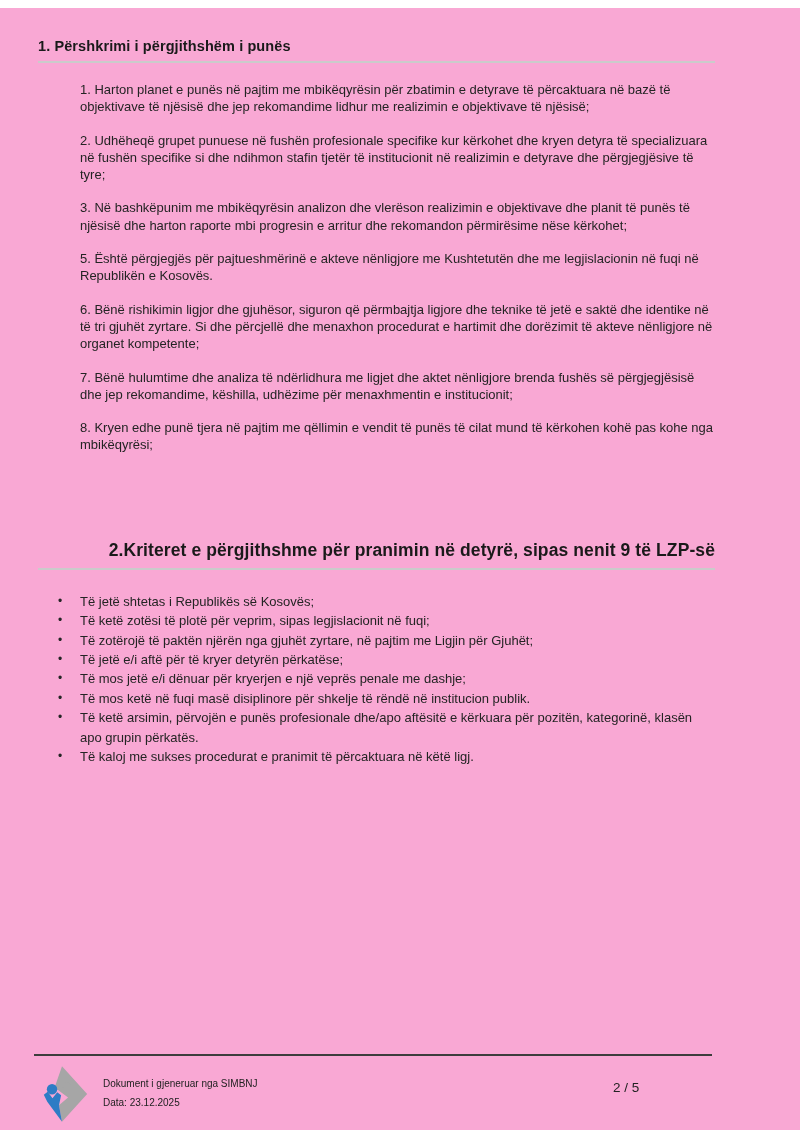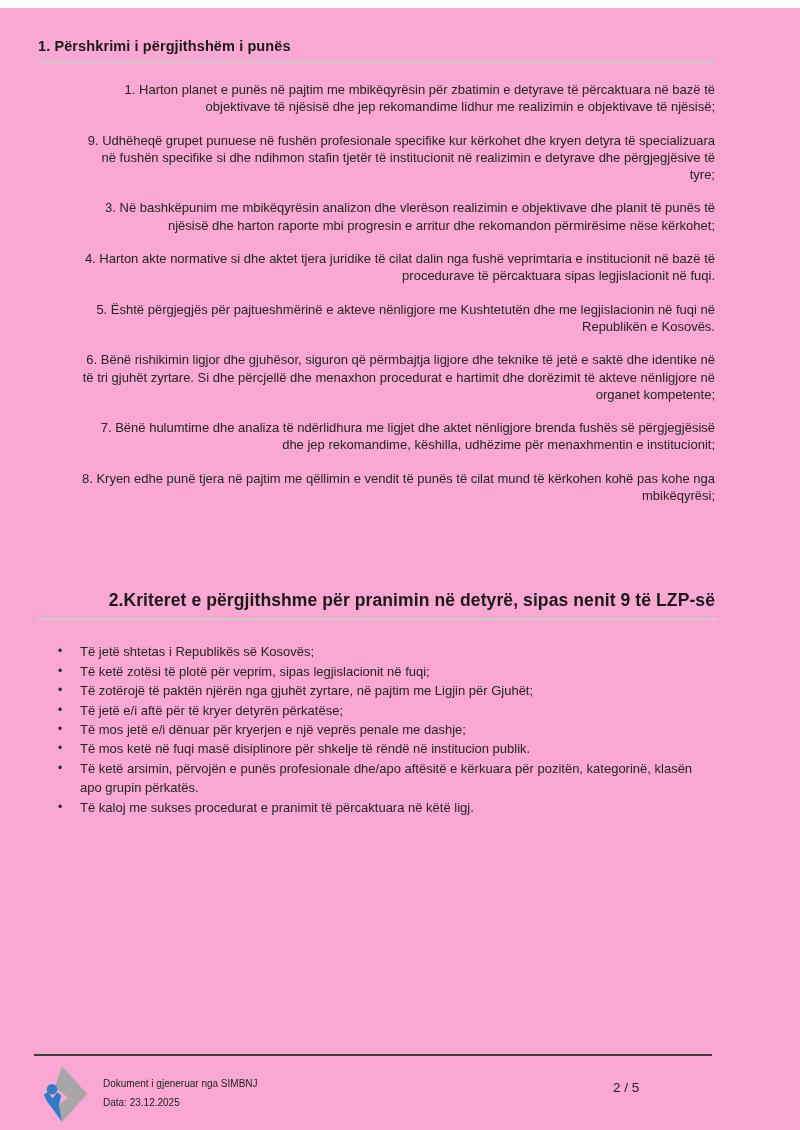--- a/index.html
+++ b/index.html
@@ -27,21 +27,20 @@
     letter-spacing: 0.1px;
   }
   .heading-rule {
     border: none;
     border-top: 2px solid #cbcbcb;
     margin-top: 7px;
   }
   .paragraphs {
     margin-left: 42px;
     margin-top: 18px;
-    text-align: right;
   }
   .para {
     font-size: 13px;
     line-height: 17.3px;
     margin-bottom: 16px;
     color: #242424;
   }
   .section-2 {
     margin-top: 86px;
   }
@@ -101,23 +100,22 @@
 <body>
 
 <div class="page">
   <div class="content">
 
     <div class="section-1">
       <div class="section-heading-1">1. Përshkrimi i përgjithshëm i punës</div>
       <hr class="heading-rule">
       <div class="paragraphs">
           <p class="para">1. Harton planet e punës në pajtim me mbikëqyrësin për zbatimin e detyrave të përcaktuara në bazë të objektivave të njësisë dhe jep rekomandime lidhur me realizimin e objektivave të njësisë;</p>
-          <p class="para">9. Udhëheqë grupet punuese në fushën profesionale specifike kur kërkohet dhe kryen detyra të specializuara në fushën specifike si dhe ndihmon stafin tjetër të institucionit në realizimin e detyrave dhe përgjegjësive të tyre;</p>
+          <p class="para">2. Udhëheqë grupet punuese në fushën profesionale specifike kur kërkohet dhe kryen detyra të specializuara në fushën specifike si dhe ndihmon stafin tjetër të institucionit në realizimin e detyrave dhe përgjegjësive të tyre;</p>
           <p class="para">3. Në bashkëpunim me mbikëqyrësin analizon dhe vlerëson realizimin e objektivave dhe planit të punës të njësisë dhe harton raporte mbi progresin e arritur dhe rekomandon përmirësime nëse kërkohet;</p>
-          <p class="para">4. Harton akte normative si dhe aktet tjera juridike të cilat dalin nga fushë veprimtaria e institucionit në bazë të procedurave të përcaktuara sipas legjislacionit në fuqi.</p>
           <p class="para">5. Është përgjegjës për pajtueshmërinë e akteve nënligjore me Kushtetutën dhe me legjislacionin në fuqi në Republikën e Kosovës.</p>
           <p class="para">6. Bënë rishikimin ligjor dhe gjuhësor, siguron që përmbajtja ligjore dhe teknike të jetë e saktë dhe identike në të tri gjuhët zyrtare. Si dhe përcjellë dhe menaxhon procedurat e hartimit dhe dorëzimit të akteve nënligjore në organet kompetente;</p>
           <p class="para">7. Bënë hulumtime dhe analiza të ndërlidhura me ligjet dhe aktet nënligjore brenda fushës së përgjegjësisë dhe jep rekomandime, këshilla, udhëzime për menaxhmentin e institucionit;</p>
           <p class="para">8. Kryen edhe punë tjera në pajtim me qëllimin e vendit të punës të cilat mund të kërkohen kohë pas kohe nga mbikëqyrësi;</p>
         </div>
     </div>
 
     <div class="section-2">
       <div class="section-heading-2">2.Kriteret e përgjithshme për pranimin në detyrë, sipas nenit 9 të LZP-së</div>
       <hr class="heading-rule">

